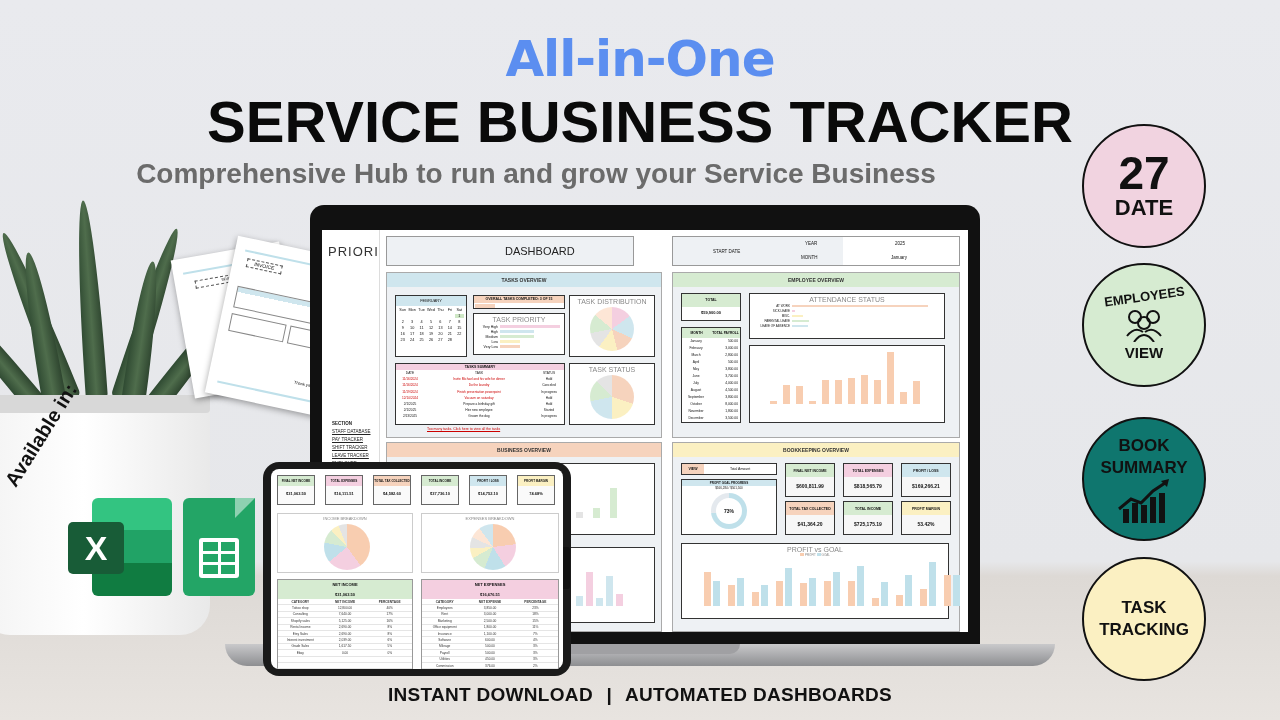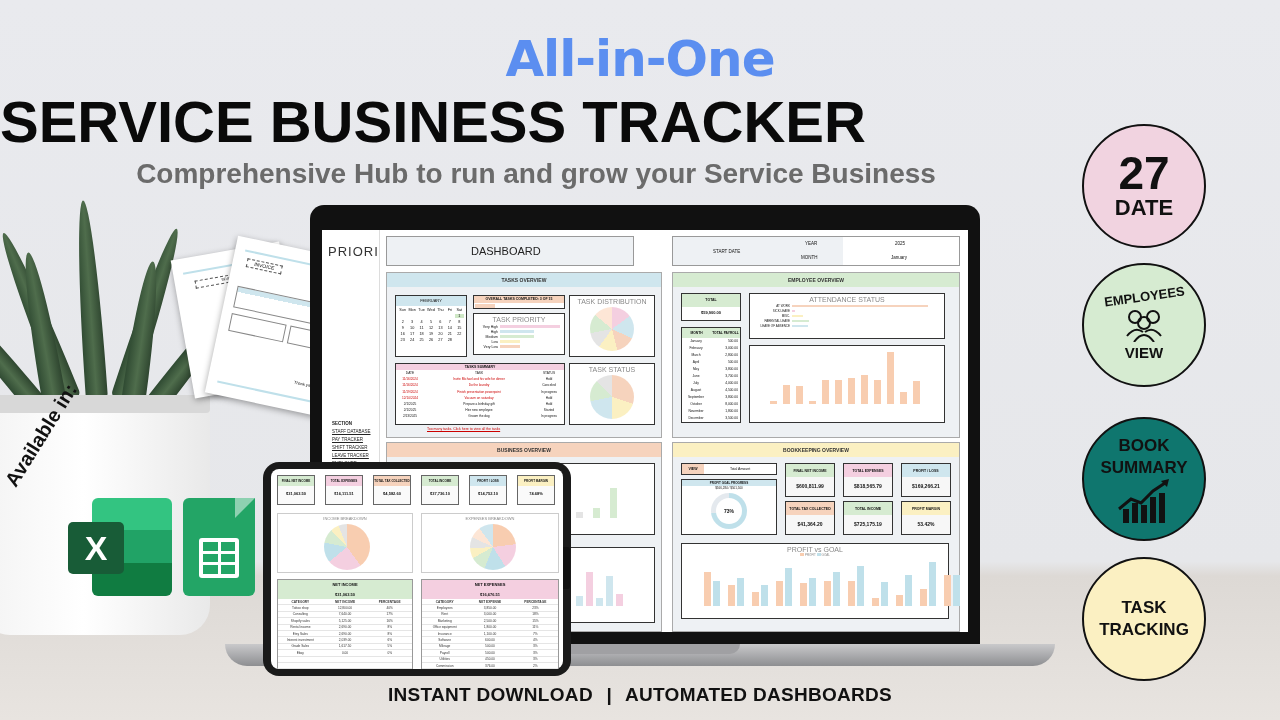--- a/index.html
+++ b/index.html
@@ -1,20 +1,20 @@
 <!DOCTYPE html>
 <html><head>
 <meta charset="utf-8">
 <style>
 *{box-sizing:border-box;margin:0;padding:0}
 html,body{width:1280px;height:720px;overflow:hidden}
 body{position:relative;background:linear-gradient(180deg,#e9eaee 0%,#e6e7ea 78%,#ddd9d5 80%,#e8e4e0 100%);font-family:"Liberation Sans",sans-serif;color:#111}
 .abs{position:absolute}
 .h-sub{left:0;width:1280px;top:30px;text-align:center;font-family:"DejaVu Sans",sans-serif;font-weight:bold;font-size:50px;color:#5b8ef0;letter-spacing:-1px}
-.h-title{left:0;width:1280px;top:88px;text-align:left;font-family:"Liberation Sans",sans-serif;font-weight:bold;font-size:58px;color:#0a0a0a;letter-spacing:0px}
+.h-title{left:0;width:1280px;top:88px;text-align:center;font-family:"Liberation Sans",sans-serif;font-weight:bold;font-size:58px;color:#0a0a0a;letter-spacing:0px}
 .h-tag{left:0;width:1072px;top:158px;text-align:center;font-family:"Liberation Sans",sans-serif;font-weight:bold;font-size:28px;color:#6b6b6b}
 .footer{left:0;width:1280px;top:684px;text-align:center;font-weight:bold;font-size:19px;color:#111;letter-spacing:.3px}
 
 .badge{width:124px;height:124px;border-radius:50%;border:2px solid #111;display:flex;flex-direction:column;align-items:center;justify-content:center;font-weight:bold;text-align:center;left:1082px}
 .b1{top:124px;background:#f1d3e0}
 .b2{top:263px;background:#d6ebd1}
 .b3{top:417px;background:#0f766e}
 .b4{top:557px;background:#fbf0c2}
 .b1 .big{font-size:46px;line-height:44px}
 .b1 .sm{font-size:22px}
@@ -36,21 +36,21 @@
 .sidebar{position:absolute;left:0;top:0;width:58px;height:402px;background:#fff;border-right:1px solid #ddd}
 .logo{position:absolute;left:6px;top:14px;font-family:Liberation Sans, sans-serif;font-size:13px;letter-spacing:1px;color:#333}
 .sb-items{position:absolute;left:10px;top:190px;font-size:4.5px;line-height:8px;color:#222}
 .sb-items div{text-decoration:underline}
 .sb-items .sec{font-weight:bold;text-decoration:none}
 .main{position:absolute;left:62px;top:4px;width:584px;height:398px;background:#fff}
 .panel{position:absolute;border:1px solid #aaa;background:#eef1f4}
 .phead{height:14px;font-size:5px;font-weight:bold;display:flex;align-items:center;justify-content:center;color:#333}
 .card{position:absolute;background:#fff;border:1px solid #333}
 .ctitle{font-size:7px;color:#888;text-align:center;margin-top:2px}
-.dash-title{position:absolute;left:2px;top:2px;width:248px;height:30px;border:1px solid #999;background:#eef1f4;font-size:11px;display:flex;align-items:center;padding-left:84px;color:#222}
+.dash-title{position:absolute;left:2px;top:2px;width:248px;height:30px;border:1px solid #999;background:#eef1f4;font-size:11px;display:flex;align-items:center;padding-left:118px;color:#222}
 .start{position:absolute;left:288px;top:2px;width:288px;height:30px;border:1px solid #999;background:#eef1f4;font-size:4.5px}
 .kpi{position:absolute;width:50px;height:34px;border:1px solid #333;background:#f7f7f7}
 .kpi .t{height:13px;font-size:3.5px;font-weight:bold;display:flex;align-items:center;justify-content:center}
 .kpi .v{font-size:5px;font-weight:bold;text-align:center;margin-top:6px}
 .bars{position:absolute;display:flex;align-items:flex-end;gap:4px}
 .bars div{width:7px}
 
 .tablet{left:263px;top:462px;width:308px;height:214px;background:#1a1a1a;border-radius:16px}
 .tscreen{left:271px;top:469px;width:292px;height:200px;background:#fff;border-radius:8px;overflow:hidden}
 .tkpi{position:absolute;top:6px;width:38px;height:30px;border:1px solid #666;background:#fafafa}

